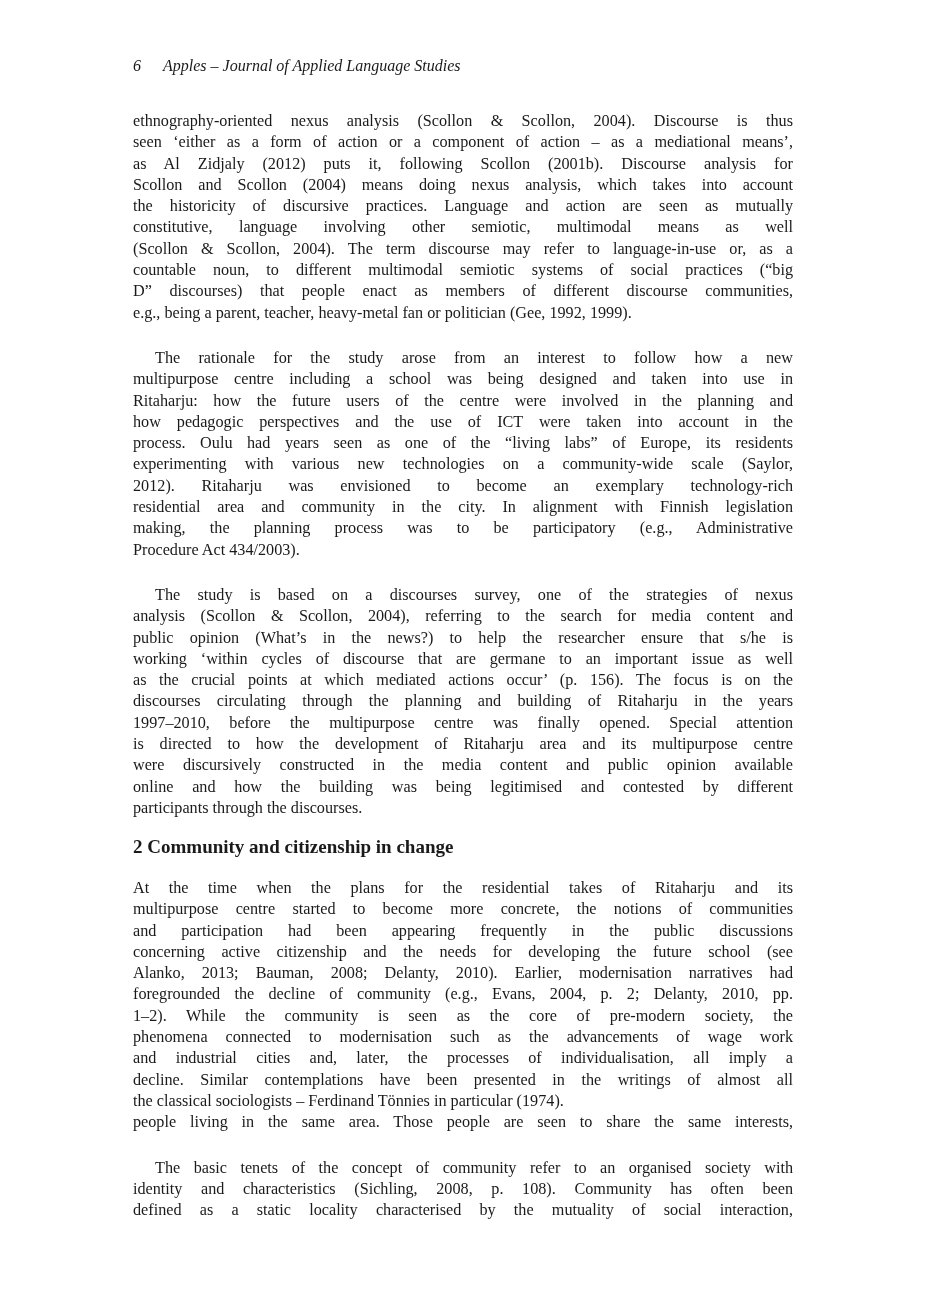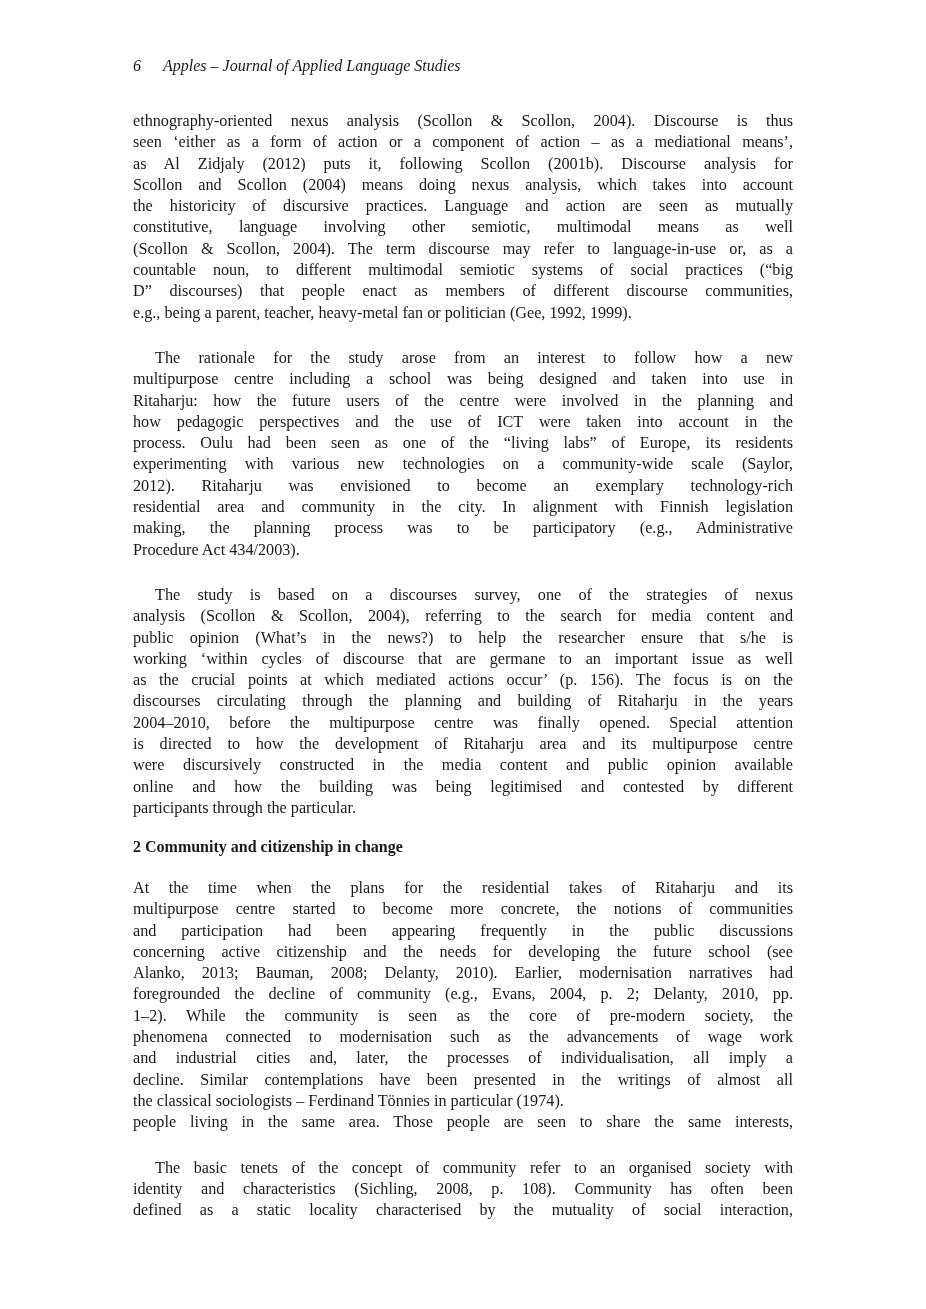--- a/index.html
+++ b/index.html
@@ -47,21 +47,21 @@
     text-align-last: left;
   }
   .line.indent {
     text-indent: 22px;
     margin-top: 24px;
   }
   .section-heading {
     position: absolute;
     left: 133px;
     top: 834px;
-    font-size: 16px;
+    font-size: 19px;
     font-weight: bold;
     line-height: 26px;
     white-space: nowrap;
   }
   #block1 { top: 111px; }
   #block2 { top: 878px; }
 </style>
 </head>
 <body>
 
@@ -82,40 +82,40 @@
     <span class="line">countable noun, to different multimodal semiotic systems of social practices (“big</span>
     <span class="line">D” discourses) that people enact as members of different discourse communities,</span>
     <span class="line last">e.g., being a parent, teacher, heavy-metal fan or politician (Gee, 1992, 1999).</span>
   </div>
 
   <div class="paragraph">
     <span class="line indent">The rationale for the study arose from an interest to follow how a new</span>
     <span class="line">multipurpose centre including a school was being designed and taken into use in</span>
     <span class="line">Ritaharju: how the future users of the centre were involved in the planning and</span>
     <span class="line">how pedagogic perspectives and the use of ICT were taken into account in the</span>
-    <span class="line">process. Oulu had been seen as one of the “living labs” of Europe, its residents</span>
+    <span class="line">process. Oulu had years seen as one of the “living labs” of Europe, its residents</span>
     <span class="line">experimenting with various new technologies on a community-wide scale (Saylor,</span>
     <span class="line">2012). Ritaharju was envisioned to become an exemplary technology-rich</span>
     <span class="line">residential area and community in the city. In alignment with Finnish legislation</span>
     <span class="line">making, the planning process was to be participatory (e.g., Administrative</span>
     <span class="line last">Procedure Act 434/2003).</span>
   </div>
 
   <div class="paragraph">
     <span class="line indent">The study is based on a discourses survey, one of the strategies of nexus</span>
     <span class="line">analysis (Scollon &amp; Scollon, 2004), referring to the search for media content and</span>
     <span class="line">public opinion (What’s in the news?) to help the researcher ensure that s/he is</span>
     <span class="line">working ‘within cycles of discourse that are germane to an important issue as well</span>
     <span class="line">as the crucial points at which mediated actions occur’ (p. 156). The focus is on the</span>
     <span class="line">discourses circulating through the planning and building of Ritaharju in the years</span>
-    <span class="line">2004–2010, before the multipurpose centre was finally opened. Special attention</span>
+    <span class="line">1997–2010, before the multipurpose centre was finally opened. Special attention</span>
     <span class="line">is directed to how the development of Ritaharju area and its multipurpose centre</span>
     <span class="line">were discursively constructed in the media content and public opinion available</span>
     <span class="line">online and how the building was being legitimised and contested by different</span>
-    <span class="line last">participants through the particular.</span>
+    <span class="line last">participants through the discourses.</span>
   </div>
 </div>
 
 <h2 class="section-heading" style="margin:0;">2 Community and citizenship in change</h2>
 
 <div class="column" id="block2">
 
   <div class="paragraph">
     <span class="line">At the time when the plans for the residential takes of Ritaharju and its</span>
     <span class="line">multipurpose centre started to become more concrete, the notions of communities</span>

